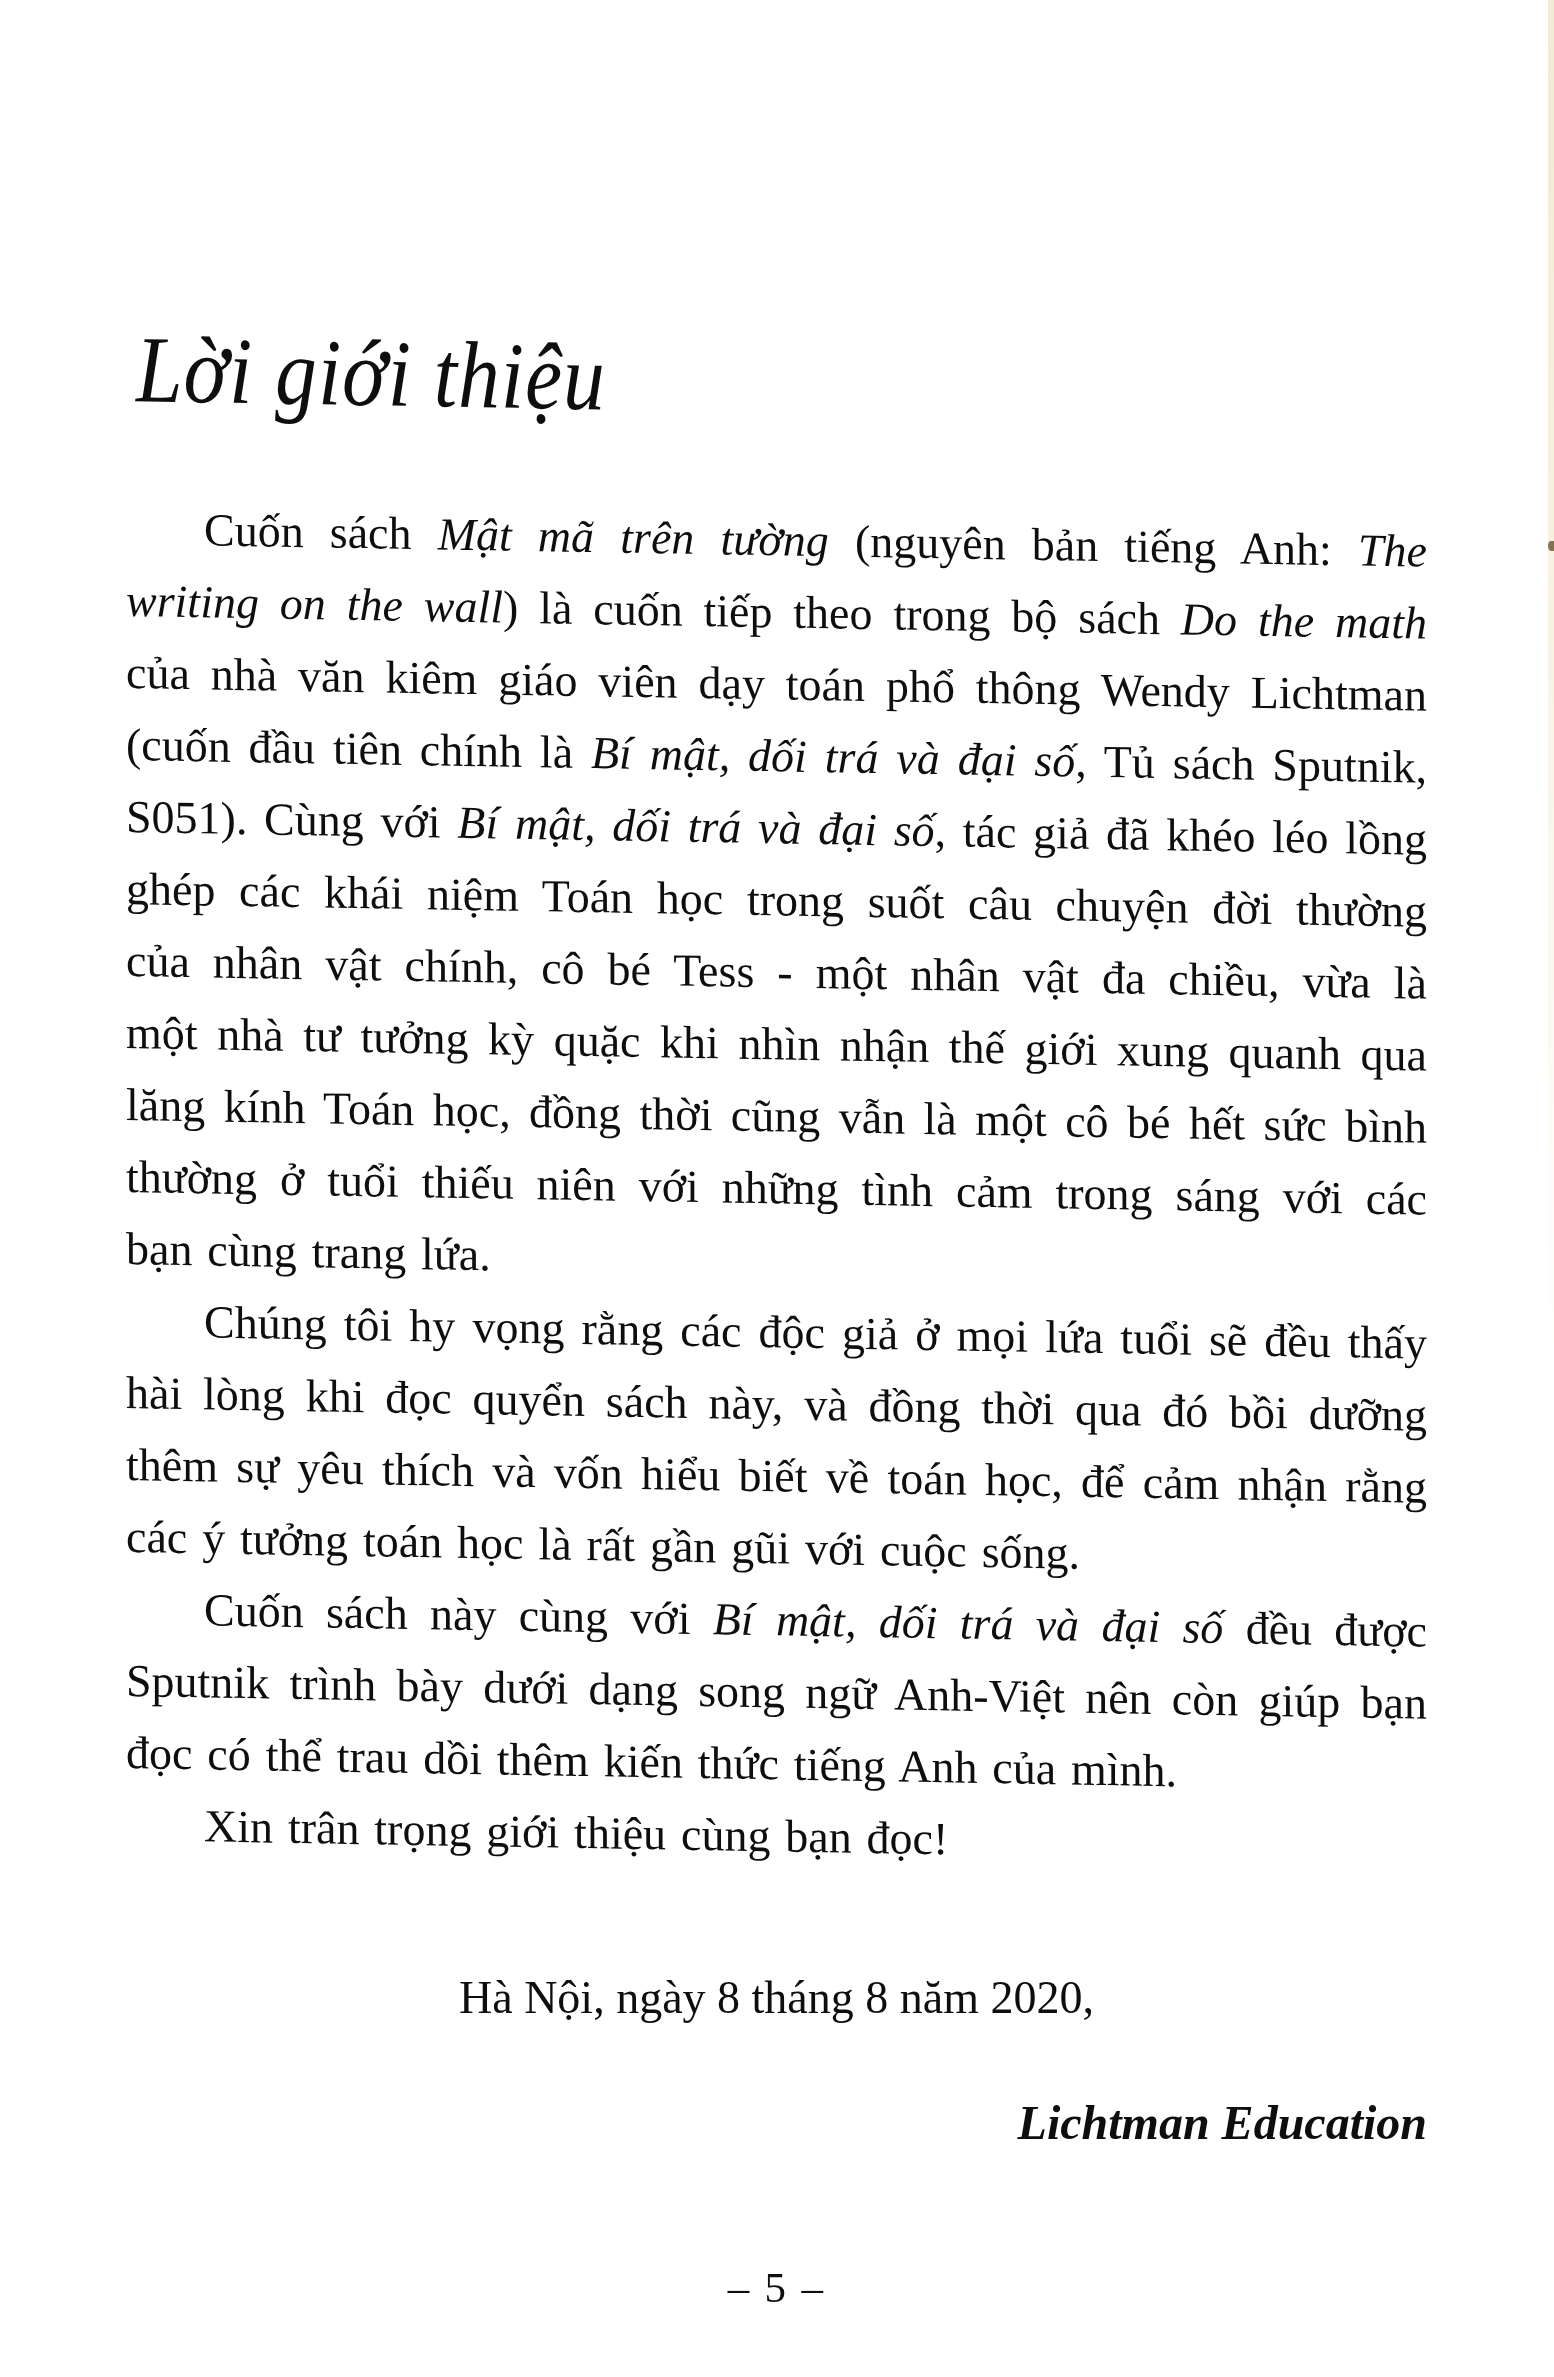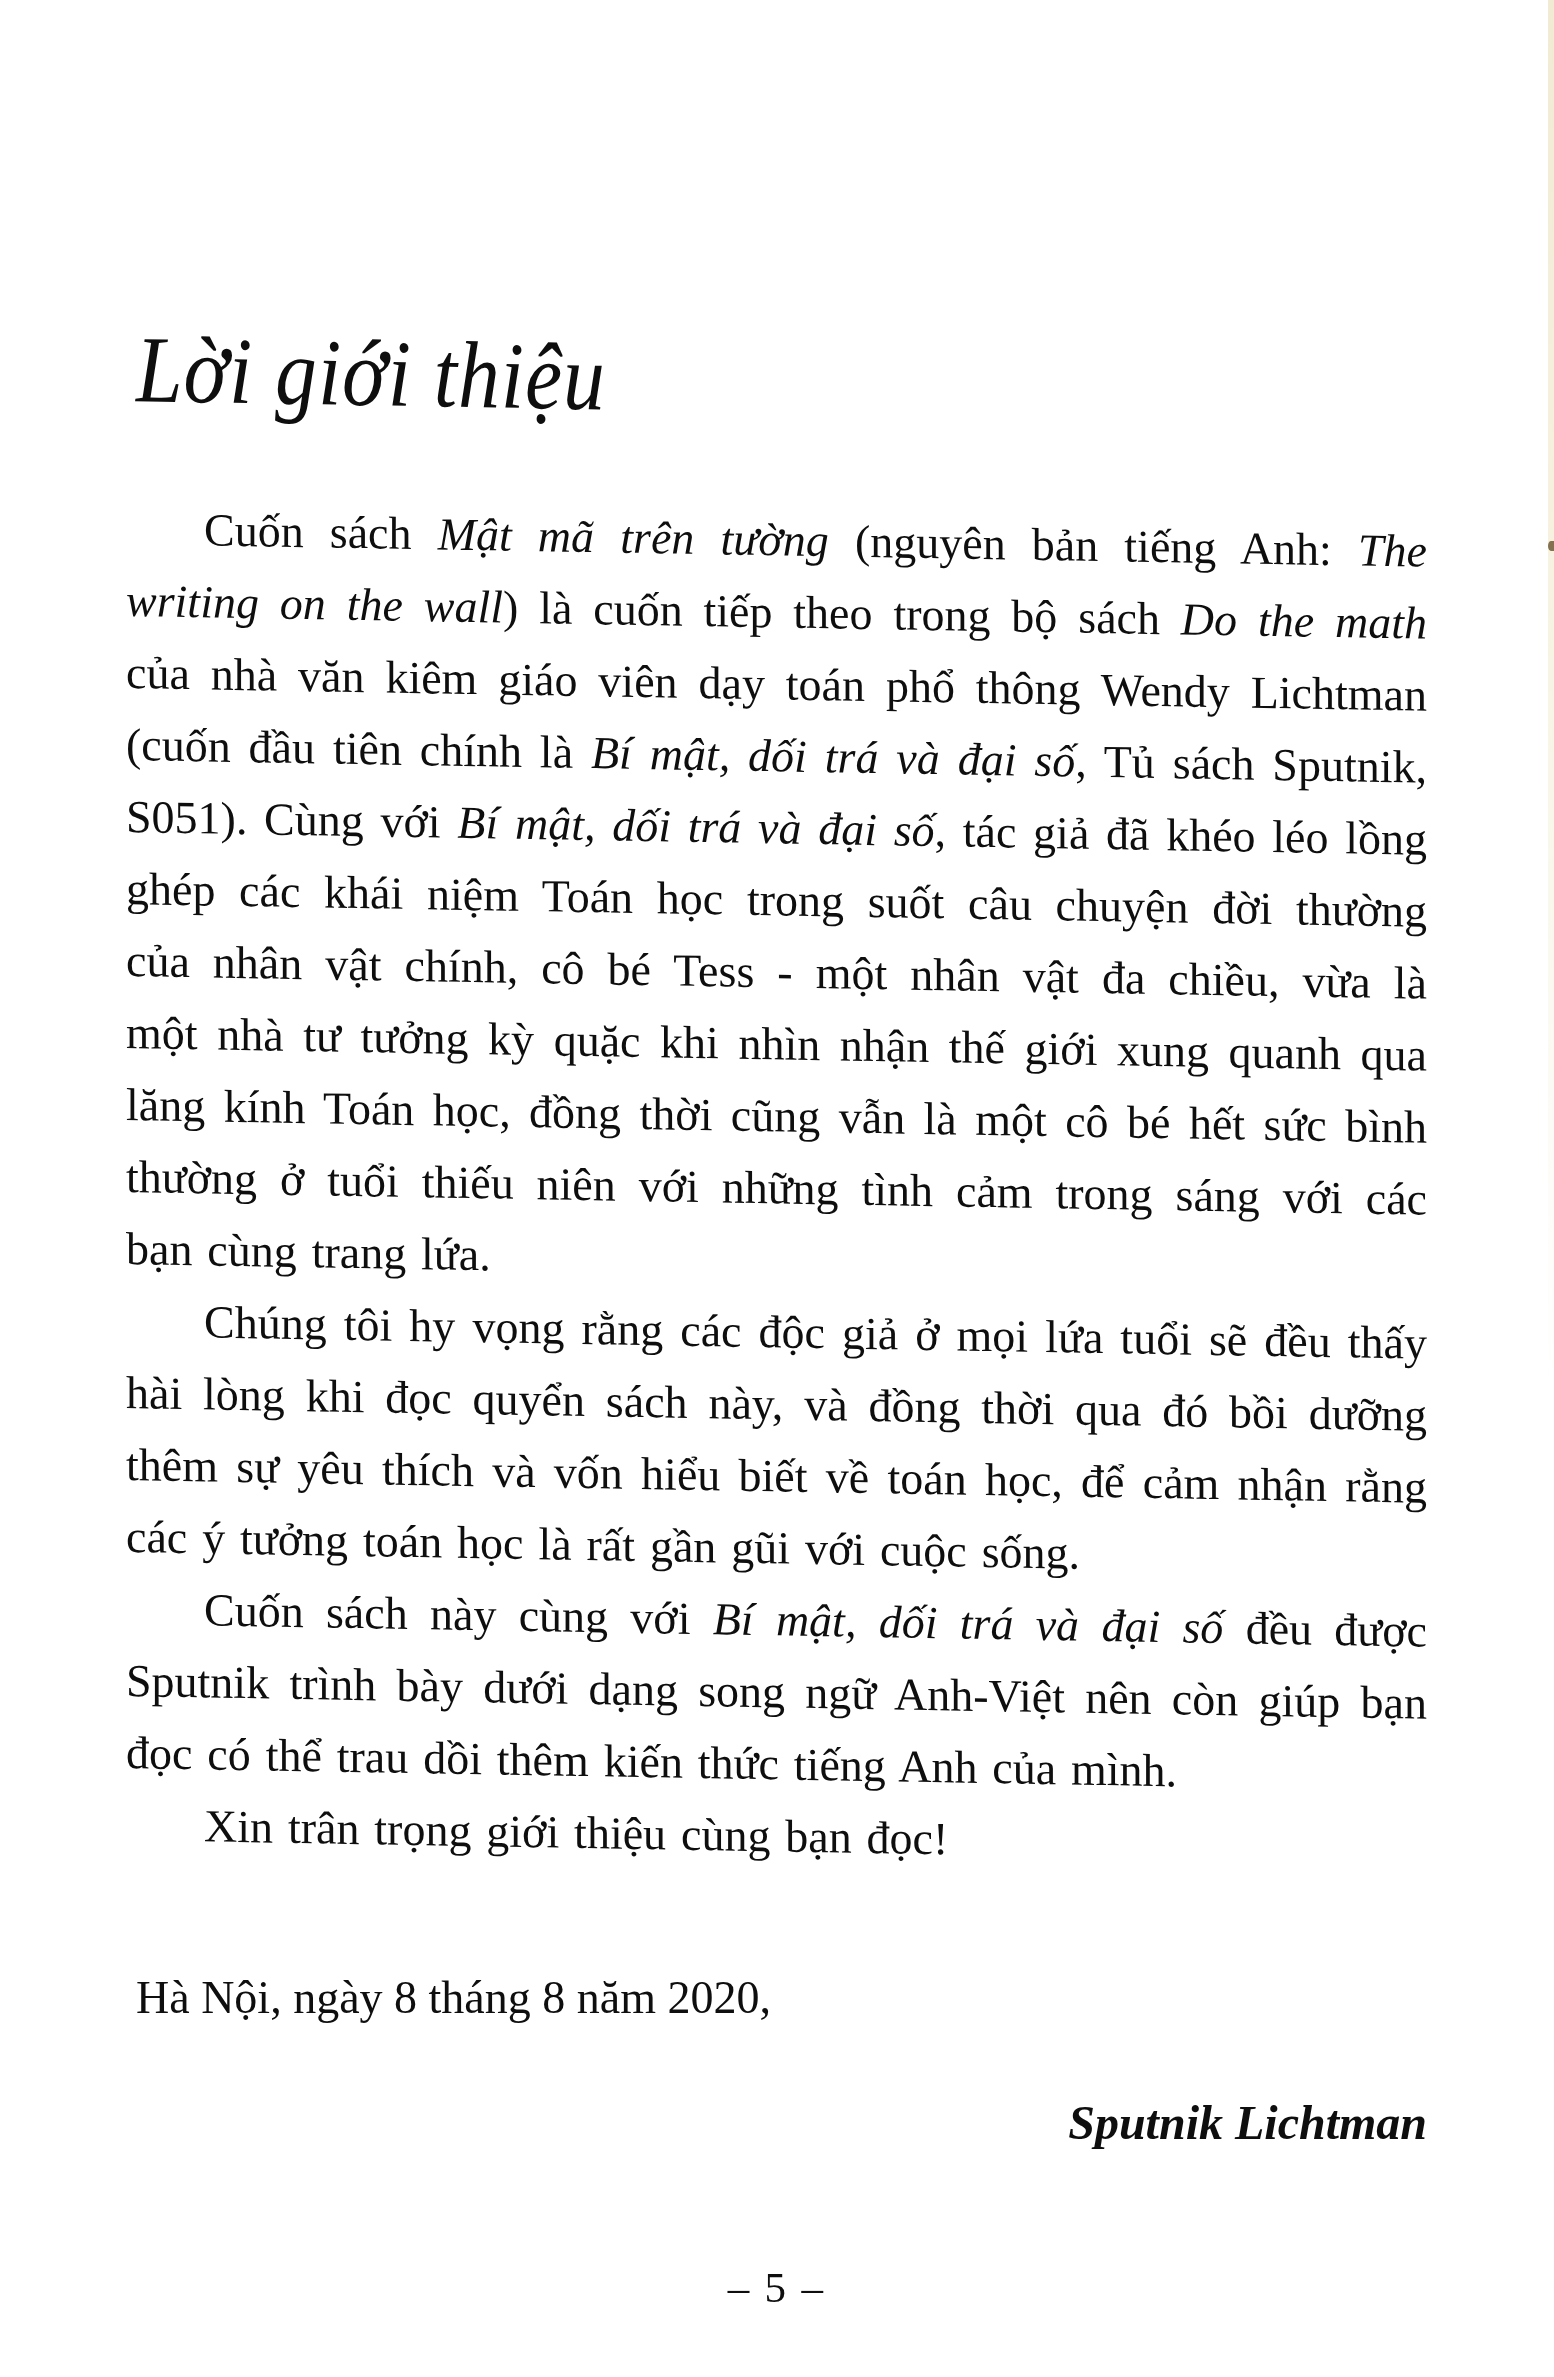--- a/index.html
+++ b/index.html
@@ -33,23 +33,23 @@
     font-size:46px;
     line-height:72px;
     word-spacing:3.4px;
   }
   .line{min-height:72px;}
   .line.justify{text-align:justify;text-align-last:justify;}
   .line.indent{text-indent:78px;}
   .run{font-style:normal;}
   .run.it{font-style:italic;}
   .date-line{
-    position:absolute;left:136px;top:1967px;width:1301px;
+    position:absolute;left:126px;top:1967px;width:1301px;
     font-size:46px;line-height:62px;
-    text-align:left;
+    text-align:center;
     white-space:nowrap;
   }
   .signature{
     position:absolute;left:126px;top:2092px;width:1301px;
     font-size:48px;line-height:62px;
     font-style:italic;font-weight:700;
     text-align:right;
     white-space:nowrap;
   }
   .page-number{
@@ -103,21 +103,21 @@
           <div class="line"><span class="run">đọc có thể trau dồi thêm kiến thức tiếng Anh của mình.</span></div>
         </div>
         <div>
           <div class="line indent"><span class="run">Xin trân trọng giới thiệu cùng bạn đọc!</span></div>
         </div>
       </div>
   </div>
 
   <div class="date-line">Hà Nội, ngày 8 tháng 8 năm 2020,</div>
 
-  <div class="signature">Sputnik Lichtman</div>
+  <div class="signature">Lichtman Education</div>
 
   <div class="page-number">– 5 –</div>
 
   <div class="edge-strip"></div>
 
   <div class="edge-speck"></div>
 
 </div>
 
 

